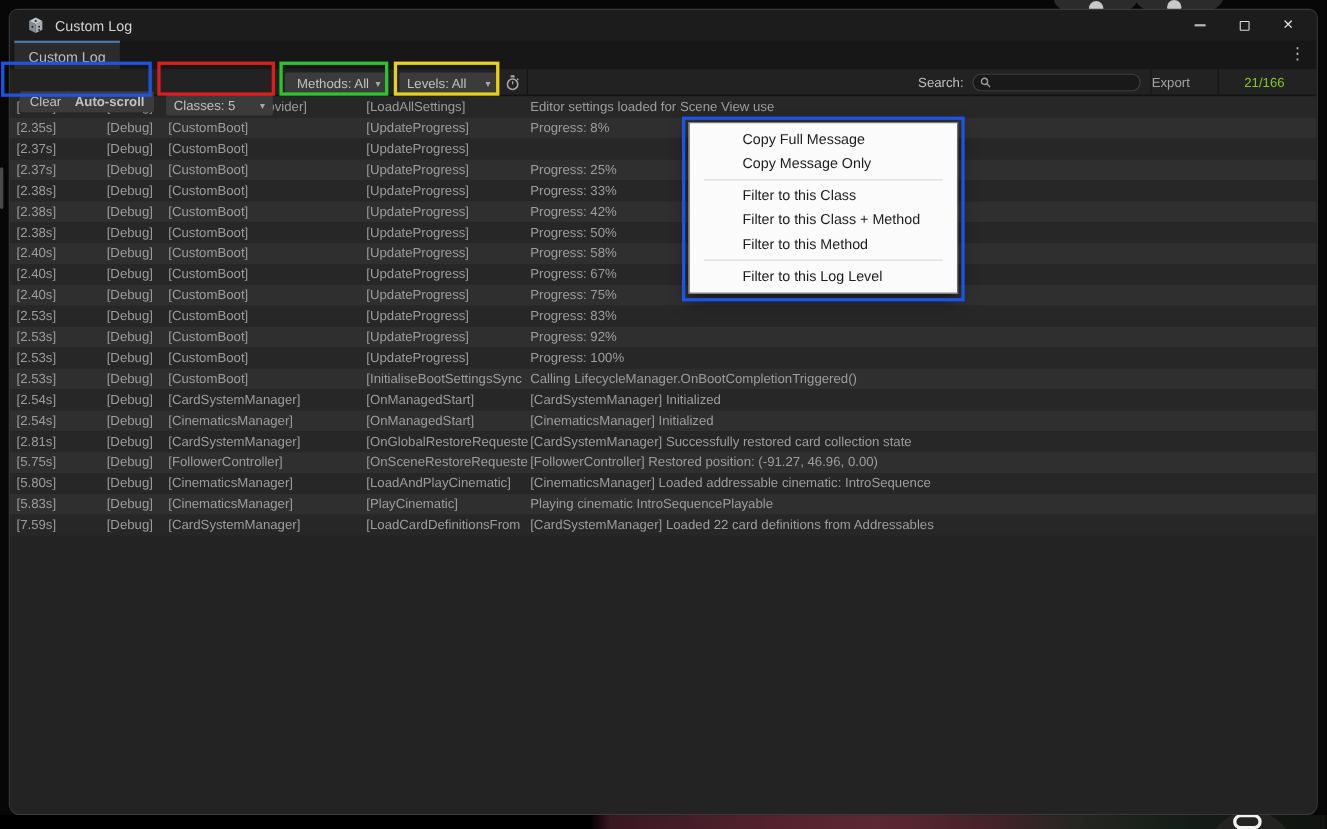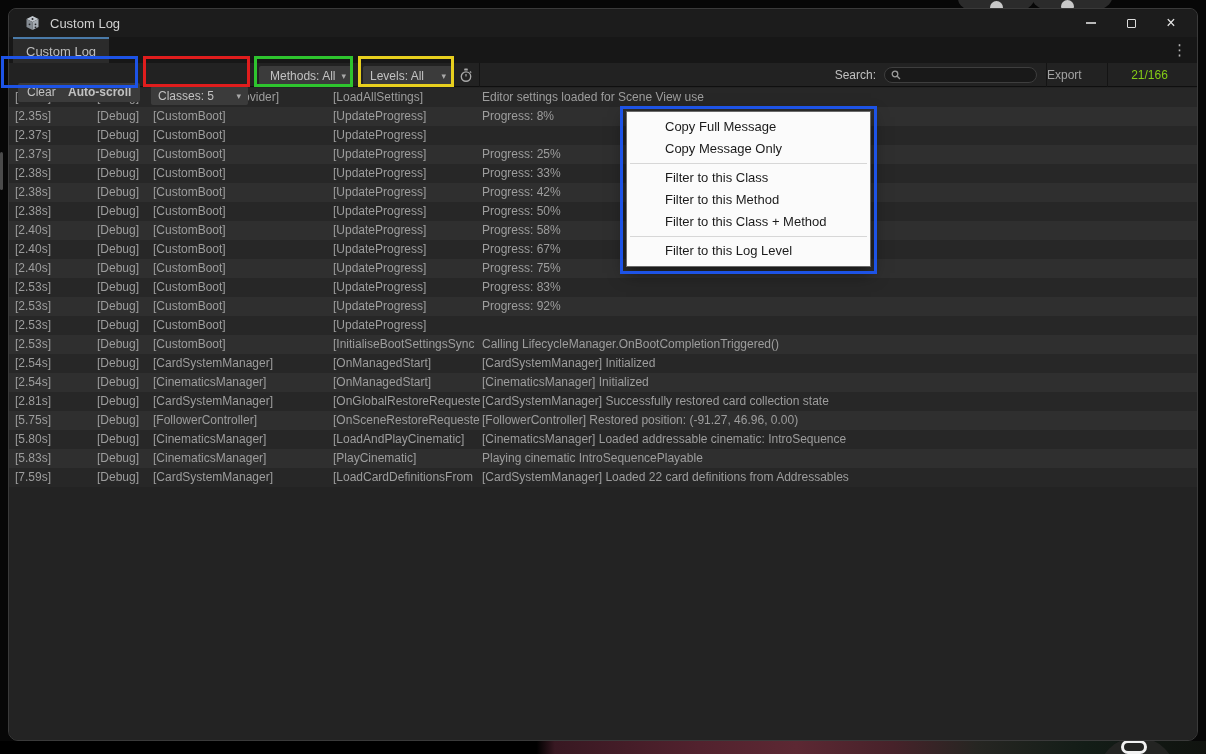--- a/index.html
+++ b/index.html
@@ -68,21 +68,21 @@
   
   .logarea{flex:1;background:#232323;overflow:hidden;padding-top:1px;}
   .log-row{display:grid;grid-template-columns:82px 56px 180px 149px 1fr;height:19px;line-height:19px;
            padding-left:6px;font-size:12px;color:#9d9d9d;cursor:default;}
   .log-row:nth-child(odd){background:#272727;}
   .log-row:nth-child(even){background:#2f2f2f;}
   .log-row>span{overflow:hidden;white-space:nowrap;padding-right:4px;}
 
   
   .context-menu{position:absolute;left:626px;top:111px;width:245px;background:#fbfbfb;
-    border:1px solid #6a6a6a;padding:4px 2px;z-index:30;box-shadow:0 6px 16px rgba(0,0,0,.55);}
+    border:1px solid #6a6a6a;padding:4px 12px;z-index:30;box-shadow:0 6px 16px rgba(0,0,0,.55);}
   .menu-item{height:22px;line-height:22px;padding-left:36px;font-size:13px;color:#1b1b1b;white-space:nowrap;}
   .menu-sep{height:1px;background:#d7d7d7;margin:3px 1px;}
 
   
   .annot{position:absolute;border:3px solid #1d53e6;background:transparent;z-index:50;pointer-events:none;}
   .annot-toolbar-left{left:1px;top:56px;width:137px;height:32px;}
   .annot-classes{left:143px;top:56px;width:107px;height:31px;}
   .annot-methods{left:254px;top:56px;width:99px;height:31px;}
   .annot-levels{left:358px;top:56px;width:96px;height:31px;}
   .annot-menu{left:620px;top:106px;width:257px;height:168px;}
@@ -257,20 +257,21 @@
     <span>[Debug]</span>
     <span>[CustomBoot]</span>
     <span>[UpdateProgress]</span>
     <span>Progress: 92%</span>
   </div>
         <div class="log-row">
     <span>[2.53s]</span>
     <span>[Debug]</span>
     <span>[CustomBoot]</span>
     <span>[UpdateProgress]</span>
+    <span>Progress: 100%</span>
   </div>
         <div class="log-row">
     <span>[2.53s]</span>
     <span>[Debug]</span>
     <span>[CustomBoot]</span>
     <span>[InitialiseBootSettingsSync</span>
     <span>Calling LifecycleManager.OnBootCompletionTriggered()</span>
   </div>
         <div class="log-row">
     <span>[2.54s]</span>
@@ -322,22 +323,22 @@
     <span>[CardSystemManager] Loaded 22 card definitions from Addressables</span>
   </div>
       </div>
   </div>
 
   <div class="context-menu">
       <div class="menu-item">Copy Full Message</div>
       <div class="menu-item">Copy Message Only</div>
       <div class="menu-sep"></div>
       <div class="menu-item">Filter to this Class</div>
+      <div class="menu-item">Filter to this Class + Method</div>
       <div class="menu-item">Filter to this Method</div>
-      <div class="menu-item">Filter to this Class + Method</div>
       <div class="menu-sep"></div>
       <div class="menu-item">Filter to this Log Level</div>
     </div>
 
   <div class="annot annot-toolbar-left" style="border-color: rgb(29, 83, 230);"></div>
   <div class="annot annot-classes" style="border-color: rgb(224, 29, 29);"></div>
   <div class="annot annot-methods" style="border-color: rgb(46, 196, 46);"></div>
   <div class="annot annot-levels" style="border-color: rgb(232, 208, 30);"></div>
   <div class="annot annot-menu" style="border-color: rgb(29, 83, 230);"></div>
 </div>

